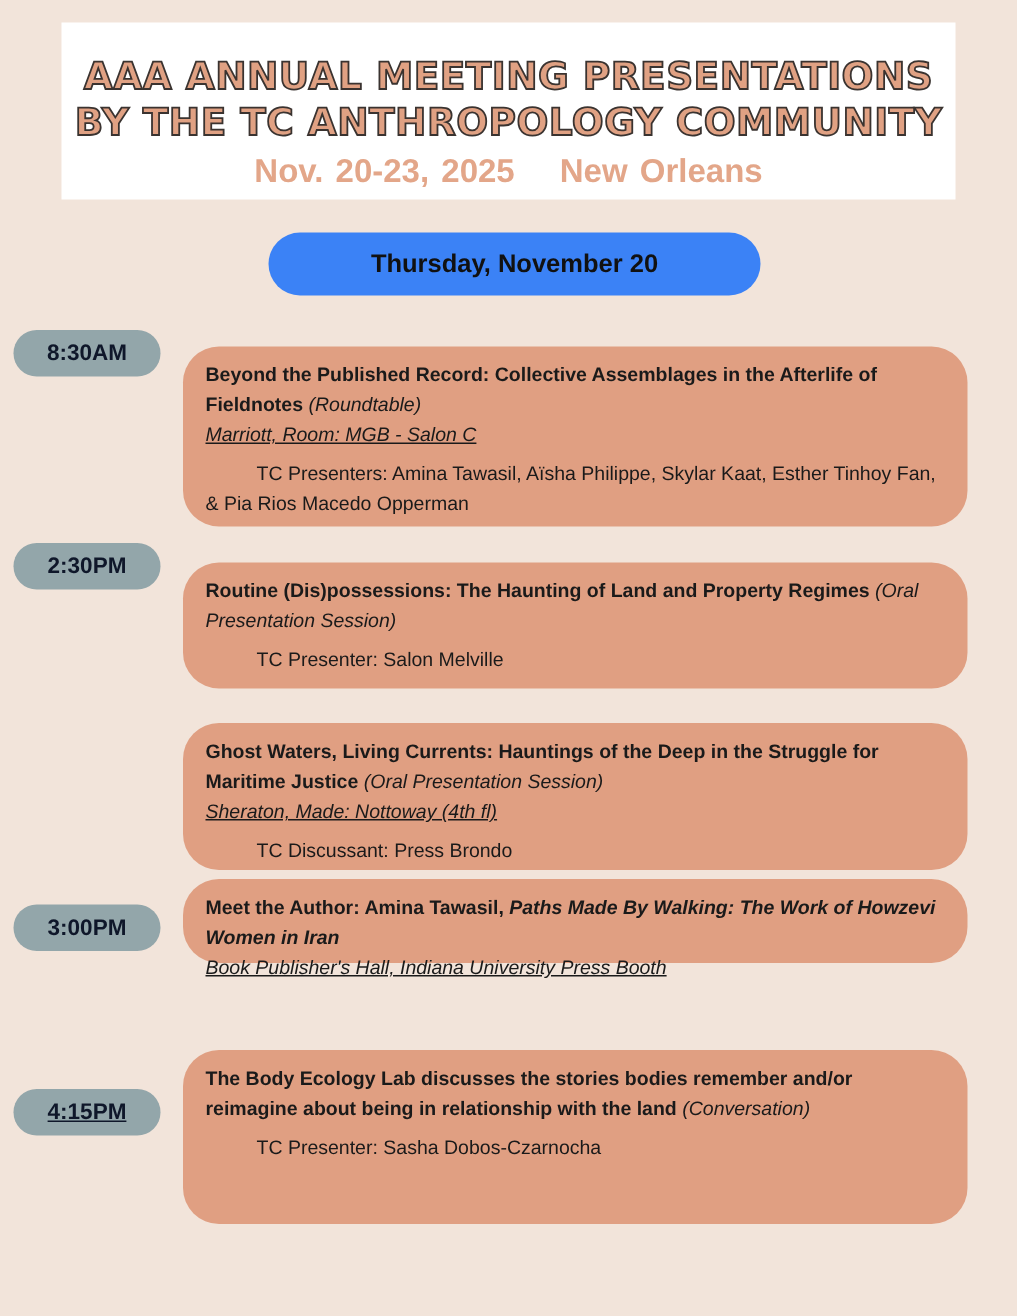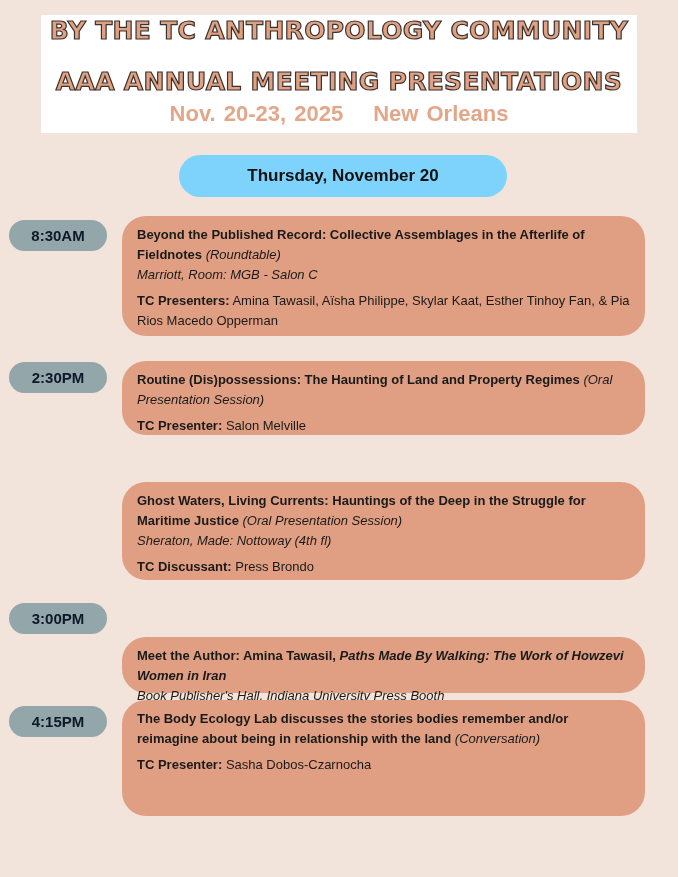--- a/index.html
+++ b/index.html
@@ -34,21 +34,21 @@
     font-weight: bold;
     font-size: 22px;
     color: #e3a689;
     word-spacing: 2px;
   }
   .header-sub span.gap { display: inline-block; width: 30px; }
   .day-pill {
     position: absolute;
     left: 179px; top: 155px;
     width: 328px; height: 42px;
-    background: #7dd3fc;
+    background: #3b82f6;
     border-radius: 21px;
     display: flex; align-items: center; justify-content: center;
     font-weight: bold;
     font-size: 17px;
     color: #111;
   }
   .time-pill {
     position: absolute;
     left: 9px;
     width: 98px; height: 31px;
@@ -65,53 +65,53 @@
     width: 523px;
     background: #e09f82;
     border-radius: 24px;
     padding: 9px 14px 8px 15px;
     font-size: 13px;
     line-height: 20px;
     color: #1a1a1a;
   }
   .card .title { font-weight: bold; }
   .card .type { font-style: italic; font-weight: normal; }
-  .card .loc { font-style: italic; }
+  .card .loc { font-style: italic; text-decoration: underline; }
   .card .people { margin-top: 6px; }
-  .card .people b { font-weight: bold; }
+  .card .people b { font-weight: normal; margin-left: 34px; }
   .card .ital-bold { font-style: italic; font-weight: bold; }
 </style>
 </head>
 <body>
 
 <div class="header-box">
+  <div class="header-title line1">AAA ANNUAL MEETING PRESENTATIONS</div>
   <div class="header-title">BY THE TC ANTHROPOLOGY COMMUNITY</div>
-  <div class="header-title line1">AAA ANNUAL MEETING PRESENTATIONS</div>
   <div class="header-sub">
     <span>Nov. 20-23, 2025</span><span class="gap"></span><span>New Orleans</span>
   </div>
 </div>
 
 <div class="day-pill">Thursday, November 20</div>
 
 <div class="time-pill" style="top:220px;">8:30AM</div>
-<div class="card" style="top:216px; height:120px;">
+<div class="card" style="top:231px; height:120px;">
   <div>
     <span class="title">Beyond the Published Record: Collective Assemblages in the Afterlife of Fieldnotes</span>
     <span class="type">(Roundtable)</span>
   </div>
   <div class="loc">Marriott, Room: MGB - Salon C</div>
   <div class="people">
     <b>TC Presenters:</b>
     <span>Amina Tawasil, Aïsha Philippe, Skylar Kaat, Esther Tinhoy Fan, &amp; Pia Rios Macedo Opperman</span>
   </div>
 </div>
 
 <div class="time-pill" style="top:362px;">2:30PM</div>
-<div class="card" style="top:361px; height:74px;">
+<div class="card" style="top:375px; height:84px;">
   <div>
     <span class="title">Routine (Dis)possessions: The Haunting of Land and Property Regimes</span>
     <span class="type">(Oral Presentation Session)</span>
   </div>
   <div class="people">
     <b>TC Presenter:</b>
     <span>Salon Melville</span>
   </div>
 </div>
 
@@ -121,28 +121,28 @@
     <span class="type">(Oral Presentation Session)</span>
   </div>
   <div class="loc">Sheraton, Made: Nottoway (4th fl)</div>
   <div class="people">
     <b>TC Discussant:</b>
     <span>Press Brondo</span>
   </div>
 </div>
 
 <div class="time-pill" style="top:603px;">3:00PM</div>
-<div class="card" style="top:637px; height:56px;">
+<div class="card" style="top:586px; height:56px;">
   <div>
     <span class="title">Meet the Author: Amina Tawasil, </span><span class="ital-bold">Paths Made By Walking: The Work of Howzevi Women in Iran</span>
   </div>
   <div class="loc">Book Publisher's Hall, Indiana University Press Booth</div>
 </div>
 
-<div class="time-pill" style="top:706px;">4:15PM</div>
+<div class="time-pill" style="top:726px;text-decoration:underline;">4:15PM</div>
 <div class="card" style="top:700px; height:116px;">
   <div>
     <span class="title">The Body Ecology Lab discusses the stories bodies remember and/or reimagine about being in relationship with the land</span>
     <span class="type">(Conversation)</span>
   </div>
   <div class="people">
     <b>TC Presenter:</b>
     <span>Sasha Dobos-Czarnocha</span>
   </div>
 </div>

